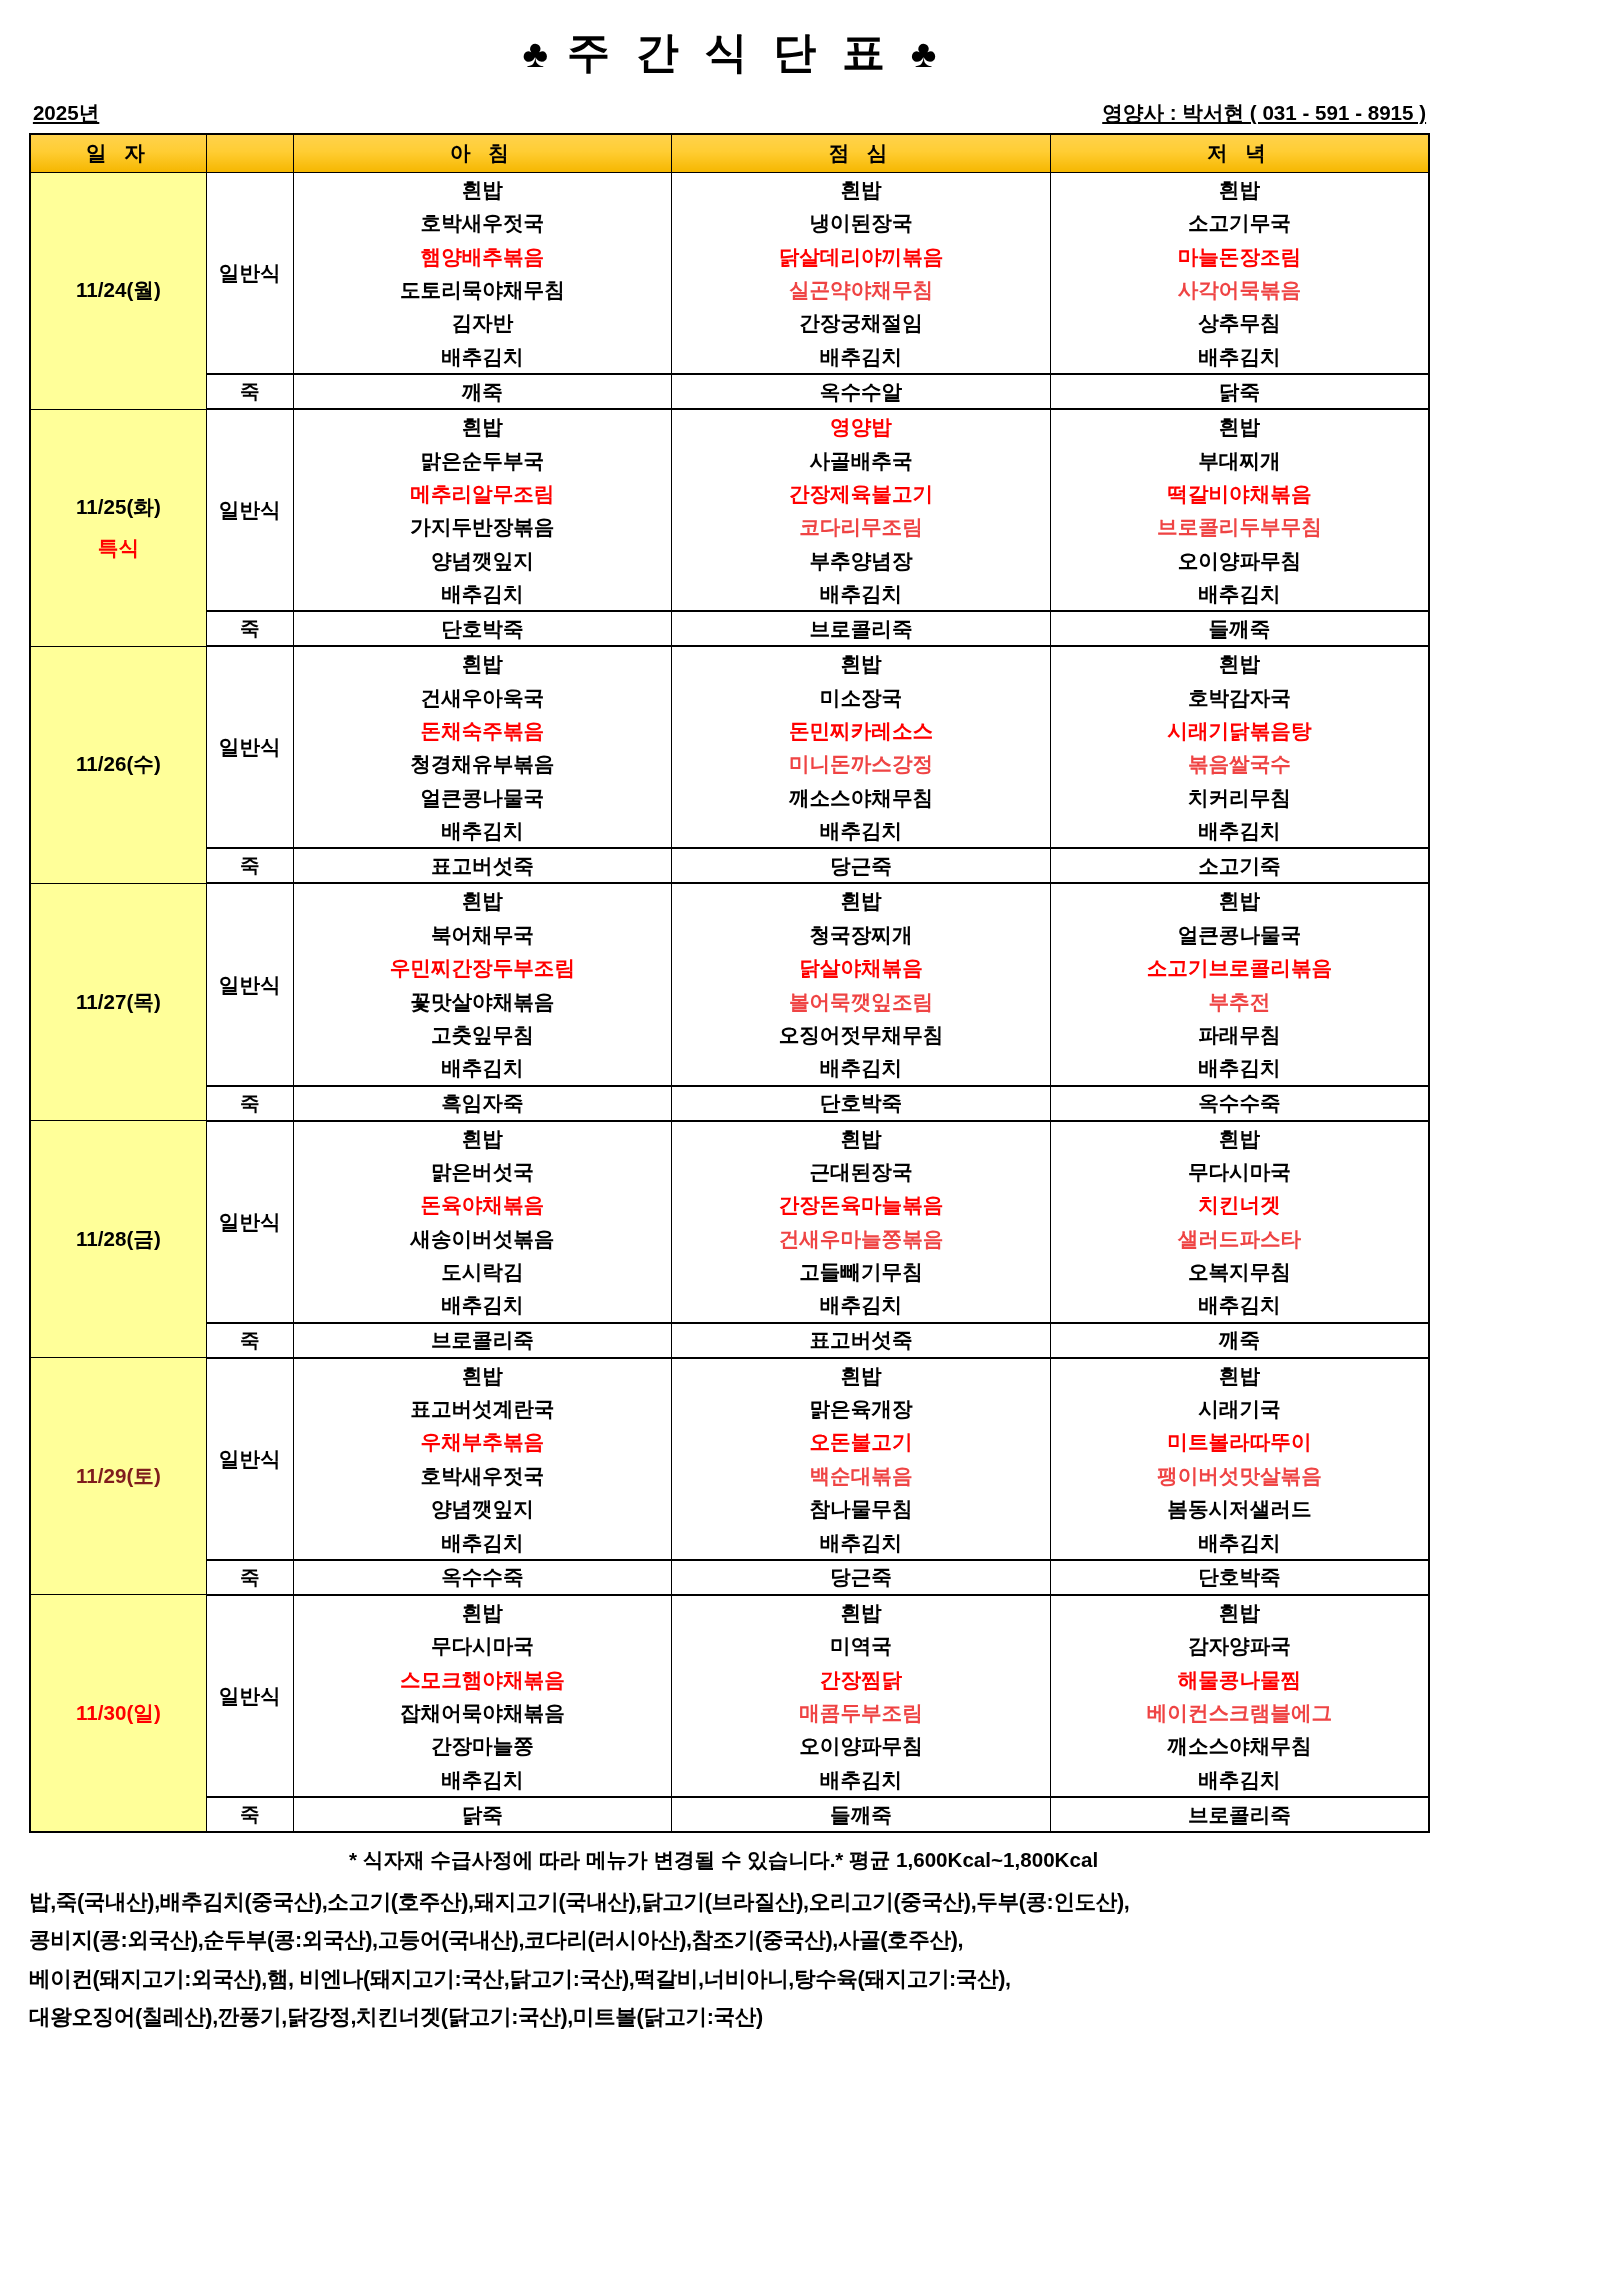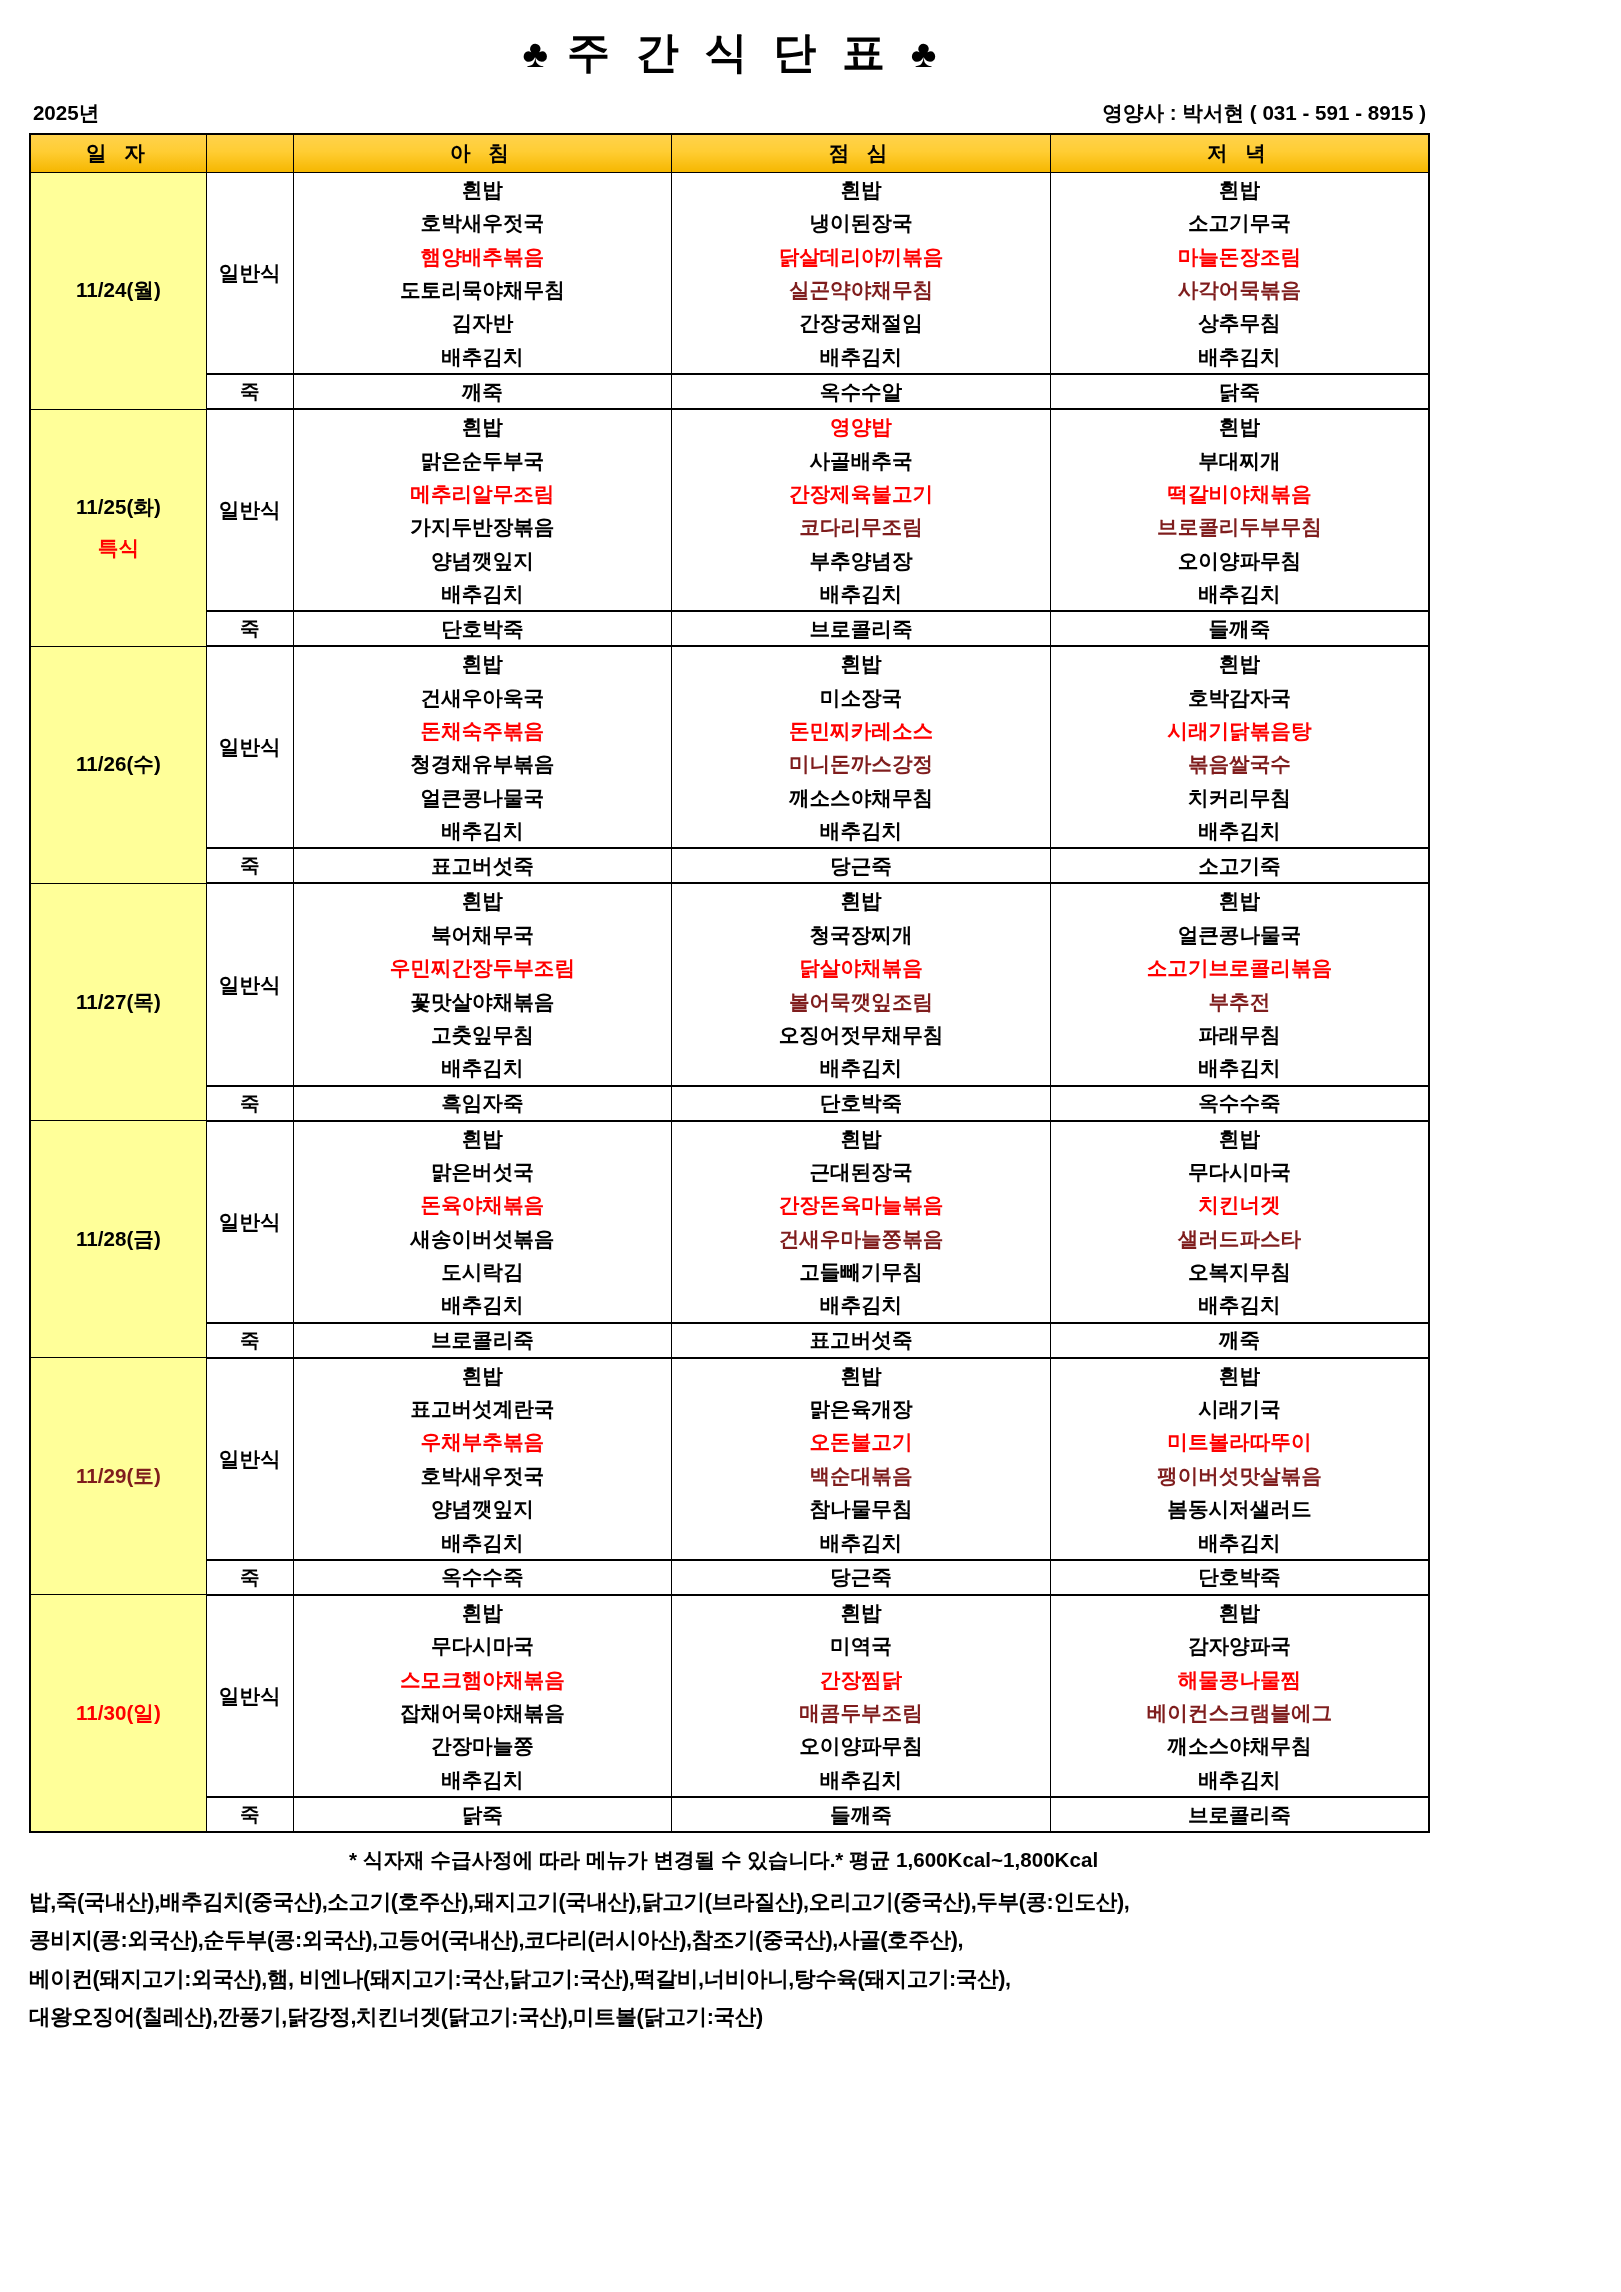--- a/index.html
+++ b/index.html
@@ -42,20 +42,21 @@
 
   
   .subhead {
     display: flex;
     justify-content: space-between;
     align-items: flex-end;
     font-size: 20.6px;
     font-weight: bold;
     margin-top: 17.6px;
     padding: 0 3.9px 5.9px 3.9px;
+    text-decoration: underline;
   }
 
   
   table.menu {
     border-collapse: collapse;
     table-layout: fixed;
     width: 100%;
     border: 2.9px solid #000;
   }
   table.menu col.c-date   { width: 12.6%; }
@@ -110,21 +111,21 @@
   }
 
   
   tr.day-end > td { border-bottom: 2.9px solid #000; }
   tr.juk-row > td.type-cell,
   tr.juk-row > td.juk-cell { border-top: 2px solid #000; }
 
   
   .c-black { color: #000000; }
   .c-red   { color: #ff0000; }
-  .c-blue  { color: #7f1d1d; }
+  .c-blue  { color: #ef4444; }
   .c-darkblue { color: #7f1d1d; }
 
   
   .footer-note {
     display: flex;
     justify-content: center;
     font-size: 20.6px;
     font-weight: bold;
     margin-top: 13px;
     padding: 0 21.6px 0 9.8px;

